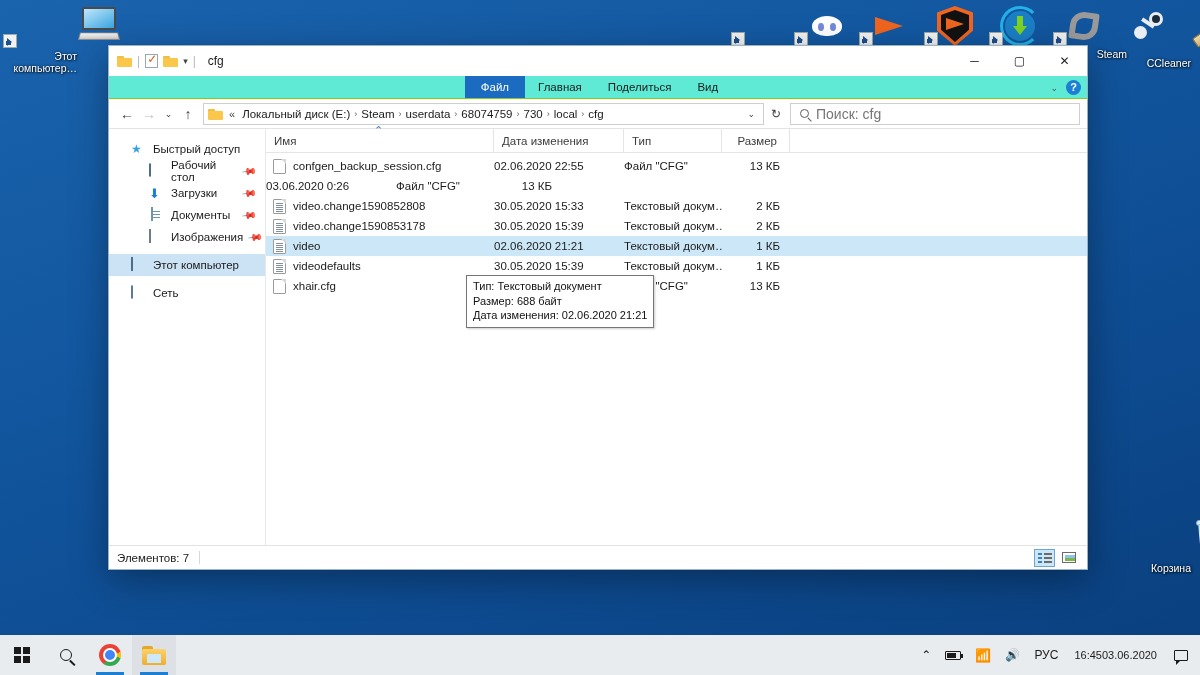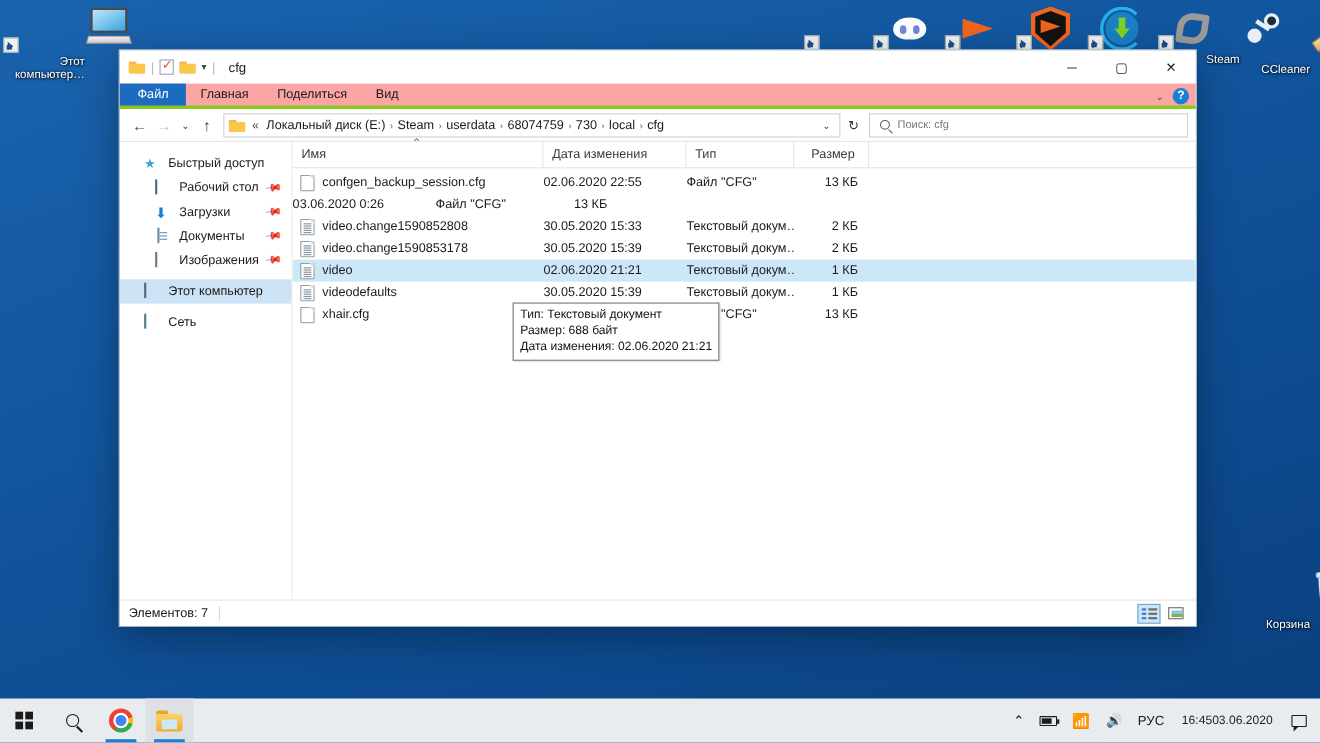--- a/index.html
+++ b/index.html
@@ -245,24 +245,25 @@
 
   .wbtns { position: absolute; right: 0; top: 0; display: flex; height: 30px; }
   .wbtn {
     width: 45px; height: 30px; display: flex; align-items: center; justify-content: center;
     font-size: 12px; color: #222;
   }
 
   
   .tabstrip {
     height: 23px; flex: 0 0 23px;
-    background: #fca5a5;
-    border-bottom: 3px solid #84cc16;
+    background: #5eead4;
+    border-bottom: 1px solid #84cc16;
     display: flex; align-items: stretch;
     position: relative;
+    justify-content: center;
   }
   .tab {
     padding: 0 13px; display: flex; align-items: center;
     font-size: 11.5px; color: #1b1b1b;
   }
   .tab.file { background: #1b6bc0; color: #fff; font-weight: normal; padding: 0 16px; }
   .ribbon-right {
     position: absolute; right: 6px; top: 0; height: 23px;
     display: flex; align-items: center; gap: 8px;
   }
@@ -301,21 +302,21 @@
   .dbl-arrow { color: #444; font-size: 11px; padding: 0 4px 0 2px; }
   .addr-caret { font-size: 9px; color: #444; padding: 0 5px; }
   .refresh { width: 24px; text-align: center; font-size: 12px; color: #3b3b3b; }
 
   .searchbox {
     width: 290px; height: 22px; margin-left: 2px;
     border: 1px solid #cfcfcf; background: #fff;
     display: flex; align-items: center; gap: 7px;
     padding-left: 9px;
   }
-  .search-ph { color: #767676; font-size: 10px; }
+  .search-ph { color: #767676; font-size: 14px; }
   .mag {
     width: 9px; height: 9px; border: 1.4px solid #5c5c5c; border-radius: 50%;
     position: relative; display: inline-block; flex: none;
   }
   .mag::after {
     content: ""; position: absolute; right: -4px; bottom: -3px;
     width: 5px; height: 1.4px; background: #5c5c5c; transform: rotate(45deg);
   }
 
   
@@ -326,21 +327,21 @@
     background: #fff;
     border-right: 1px solid #e8e8e8;
     padding-top: 9px;
     font-size: 11.5px;
   }
   .nav-item {
     height: 22px; display: flex; align-items: center;
     padding-left: 22px; gap: 6px; color: #1b1b1b;
     position: relative;
   }
-  .nav-item.child { padding-left: 32px; }
+  .nav-item.child { padding-left: 40px; }
   .nav-item.sel { background: #cce2f5; }
   .nav-item .pin {
     margin-left: auto; margin-right: 10px;
     color: #9aa7b2; font-size: 10px; transform: rotate(40deg);
   }
   .nav-ico { width: 16px; height: 15px; position: relative; flex: none; }
 
   .ni-star { color: #3aa1e0; font-size: 12px; line-height: 15px; }
   .ni-desktop {
     width: 15px; height: 11px; margin-top: 2px;

